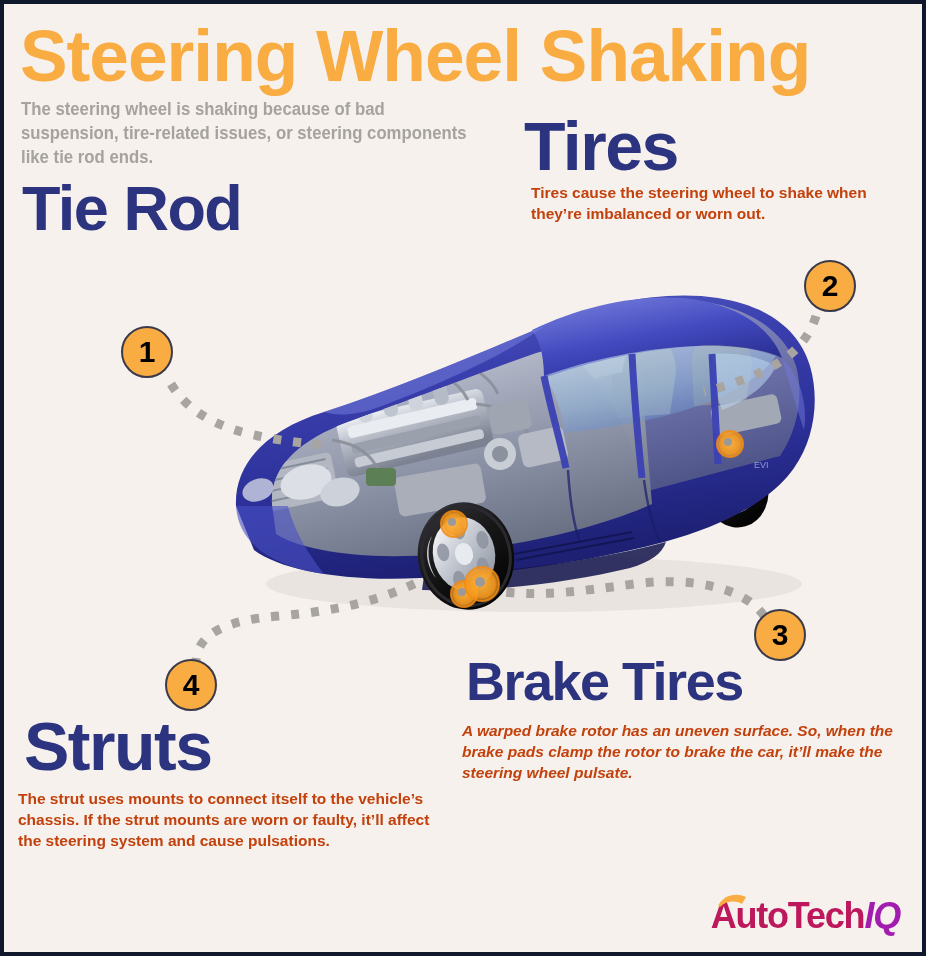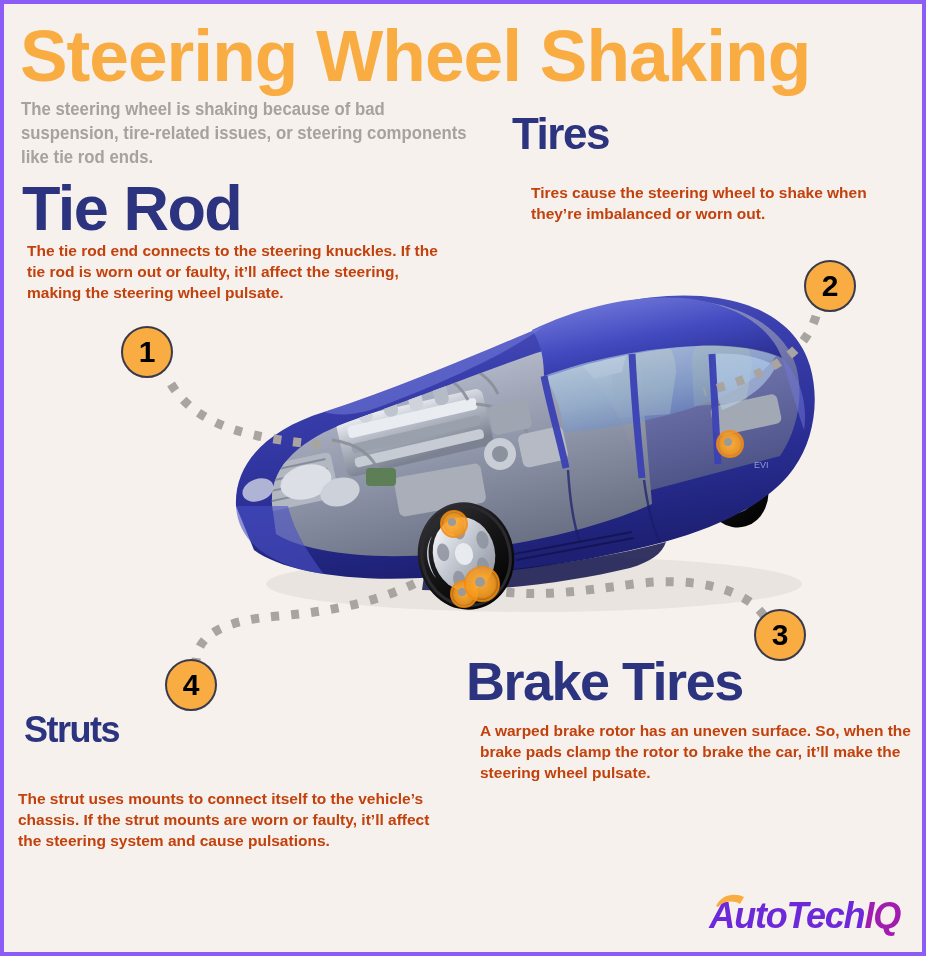--- a/index.html
+++ b/index.html
@@ -8,21 +8,21 @@
     background: #ffffff;
   }
   #page {
     position: relative;
     width: 926px;
     height: 956px;
     background: #f6f1ec;
     overflow: hidden;
     font-family: "Liberation Sans", sans-serif;
     box-sizing: border-box;
-    border: 4px solid #8b5cf6;
+    border: 4px solid #0f172a;
   }
 
   
   .title {
     position: absolute;
     left: 16px;
     top: 14px;
     width: 900px;
     font-family: "Liberation Sans Narrow", "Liberation Sans", sans-serif;
     font-size: 72px;
@@ -59,27 +59,27 @@
     font-size: 15.5px;
     line-height: 21px;
     font-weight: bold;
     color: #c2410c;
   }
 
   
   #tierod-head { left: 18px;  top: 172px; font-size: 63px; }
   #tierod-body { left: 23px;  top: 236px; width: 420px; }
   
-  #tires-head  { left: 508px; top: 108px; font-size: 44px; }
+  #tires-head  { left: 520px; top: 108px; font-size: 68px; }
   #tires-body  { left: 527px; top: 178px; width: 390px; }
   
   #brake-head  { left: 462px; top: 650px; font-size: 54px; }
-  #brake-body  { left: 476px; top: 716px; width: 432px; }
-  
-  #struts-head { left: 20px;  top: 708px; font-size: 36px; text-align: center; }
+  #brake-body  { left: 458px; top: 716px; width: 432px; font-style: italic; }
+  
+  #struts-head { left: 20px;  top: 708px; font-size: 68px; text-align: center; }
   #struts-body { left: 14px;  top: 768px; width: 420px; margin-top: 16px; }
 
   
   .badge {
     position: absolute;
     width: 52px;
     height: 52px;
     border-radius: 50%;
     background: #f9ac42;
     border: 2.5px solid #3a3a4a;
@@ -126,42 +126,41 @@
     display: flex;
     align-items: flex-end;
     z-index: 40;
   }
   #logo-text {
     font-size: 36px;
     font-weight: bold;
     letter-spacing: -1.2px;
     line-height: 36px;
   }
-  .logo-dark { color: #6d28d9; font-style: italic; }
+  .logo-dark { color: #be185d; }
   .logo-orange { color: #a21caf; font-style: italic; }
   #logo-swoosh {
     position: absolute;
     left: 6px;
     top: -2px;
     width: 30px;
     height: 16px;
     z-index: 2;
   }
 </style>
 </head>
 <body>
 
 <div id="page">
 
   <div class="title">Steering Wheel Shaking</div>
 
   <div class="subtitle">The steering wheel is shaking because of bad suspension, tire-related issues, or steering components like tie rod ends.</div>
 
   <div class="sec-head" id="tierod-head">Tie Rod</div>
-  <div class="sec-body" id="tierod-body">The tie rod end connects to the steering knuckles. If the tie rod is worn out or faulty, it’ll affect the steering, making the steering wheel pulsate.</div>
 
   <div class="sec-head" id="tires-head">Tires</div>
   <div class="sec-body" id="tires-body">Tires cause the steering wheel to shake when they’re imbalanced or worn out.</div>
 
   <div class="sec-head" id="brake-head">Brake Tires</div>
   <div class="sec-body" id="brake-body">A warped brake rotor has an uneven surface. So, when the brake pads clamp the rotor to brake the car, it’ll make the steering wheel pulsate.</div>
 
   <div class="sec-head" id="struts-head">Struts</div>
   <div class="sec-body" id="struts-body">The strut uses mounts to connect itself to the vehicle’s chassis. If the strut mounts are worn or faulty, it’ll affect the steering system and cause pulsations.</div>
 

